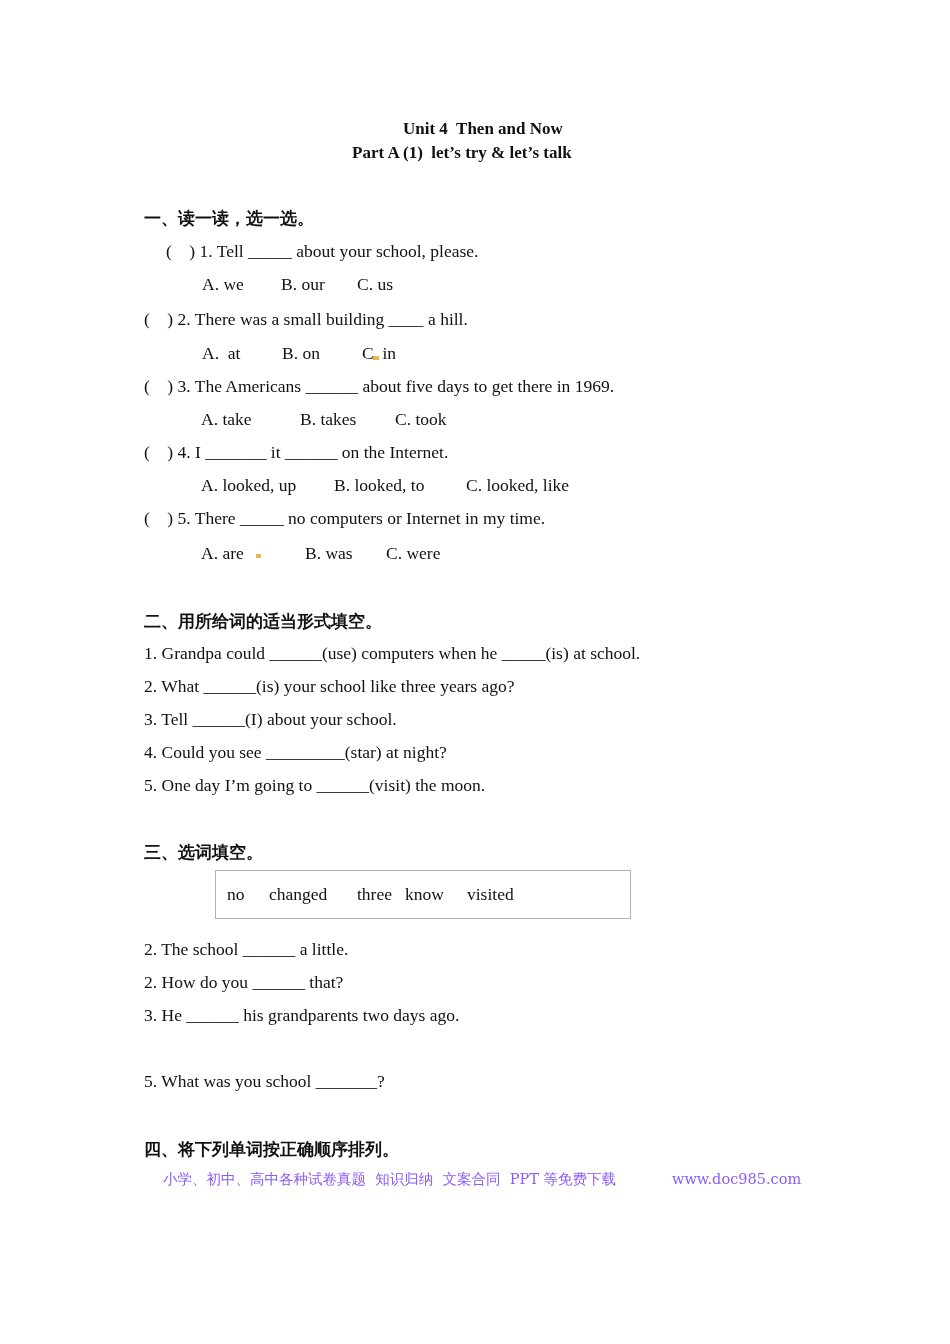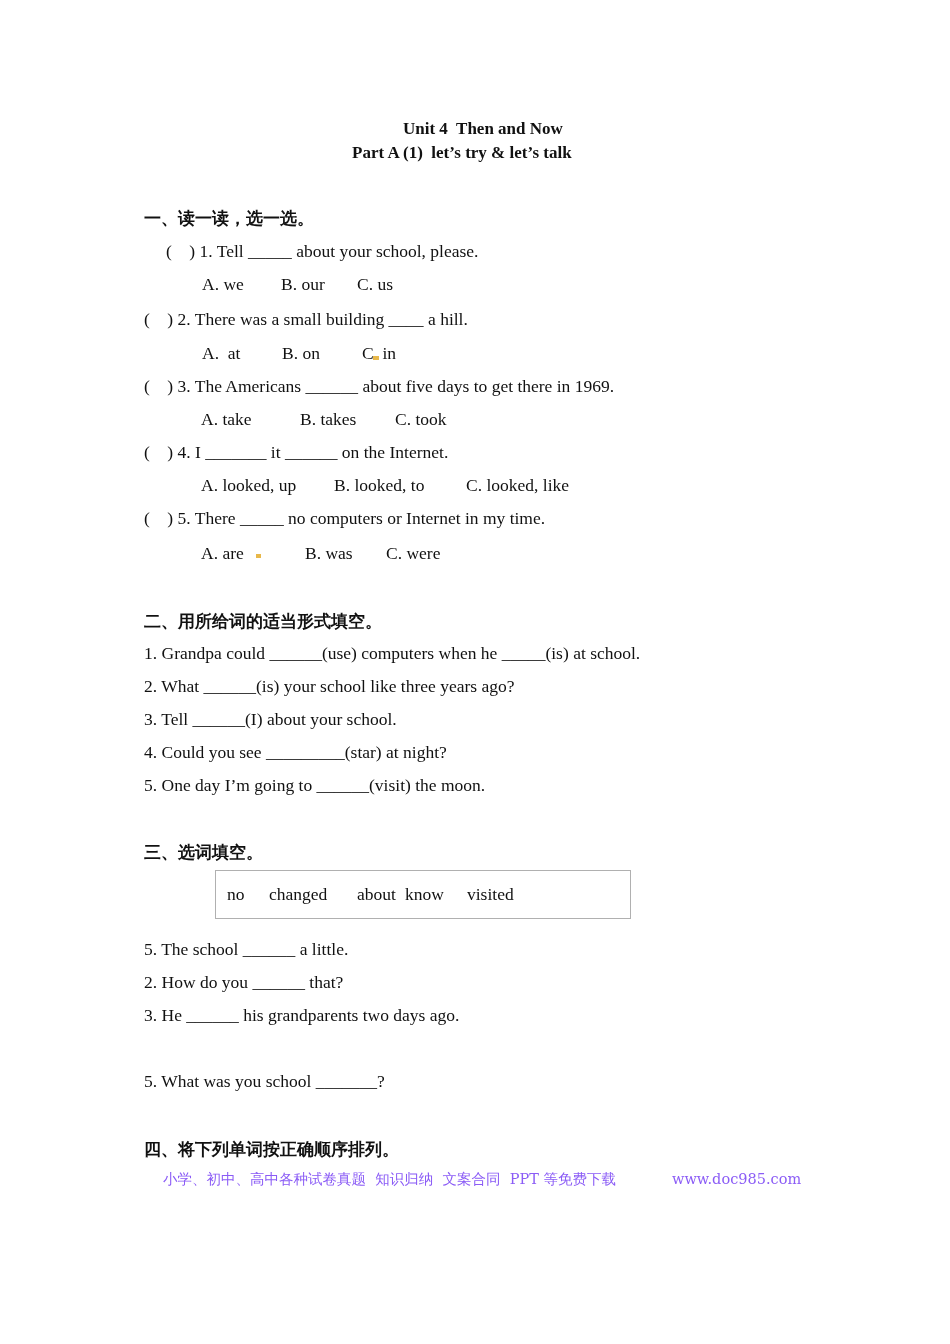--- a/index.html
+++ b/index.html
@@ -110,26 +110,26 @@
   <div class="abs line" style="left:144px; top:676px;">2. What ______(is) your school like three years ago?</div>
   <div class="abs line" style="left:144px; top:709px;text-align:center;">3. Tell ______(I) about your school.</div>
   <div class="abs line" style="left:144px; top:742px;">4. Could you see _________(star) at night?</div>
   <div class="abs line" style="left:144px; top:775px;">5. One day I’m going to ______(visit) the moon.</div>
 
   <div class="abs sec-head" style="left:144px; top:842px;">三、选词填空。</div>
 
   <div class="word-box">
     <span class="w" style="left:11px;">no</span>
     <span class="w" style="left:53px;">changed</span>
-    <span class="w" style="left:141px;">about</span>
+    <span class="w" style="left:141px;">three</span>
     <span class="w" style="left:189px;">know</span>
     <span class="w" style="left:251px;">visited</span>
   </div>
 
-  <div class="abs line" style="left:144px; top:939px;">5. The school ______ a little.</div>
+  <div class="abs line" style="left:144px; top:939px;">2. The school ______ a little.</div>
   <div class="abs line" style="left:144px; top:972px;">2. How do you ______ that?</div>
   <div class="abs line" style="left:144px; top:1005px;">3. He ______ his grandparents two days ago.</div>
   <div class="abs line" style="left:144px; top:1071px;">5. What was you school _______?</div>
 
   <div class="abs sec-head" style="left:144px; top:1139px;">四、将下列单词按正确顺序排列。</div>
 
   <div class="abs footer" style="left:163px; top:1170px;">小学、初中、高中各种试卷真题  知识归纳  文案合同  PPT 等免费下载</div>
   <div class="abs footer" style="left:672px; top:1170px;">www.doc985.com</div>
 
 </div>

